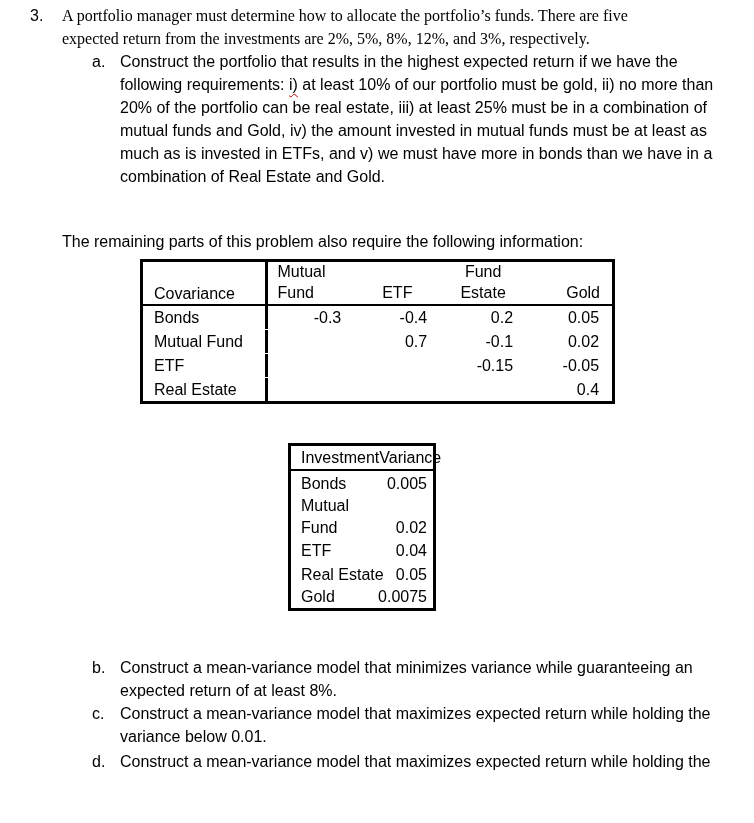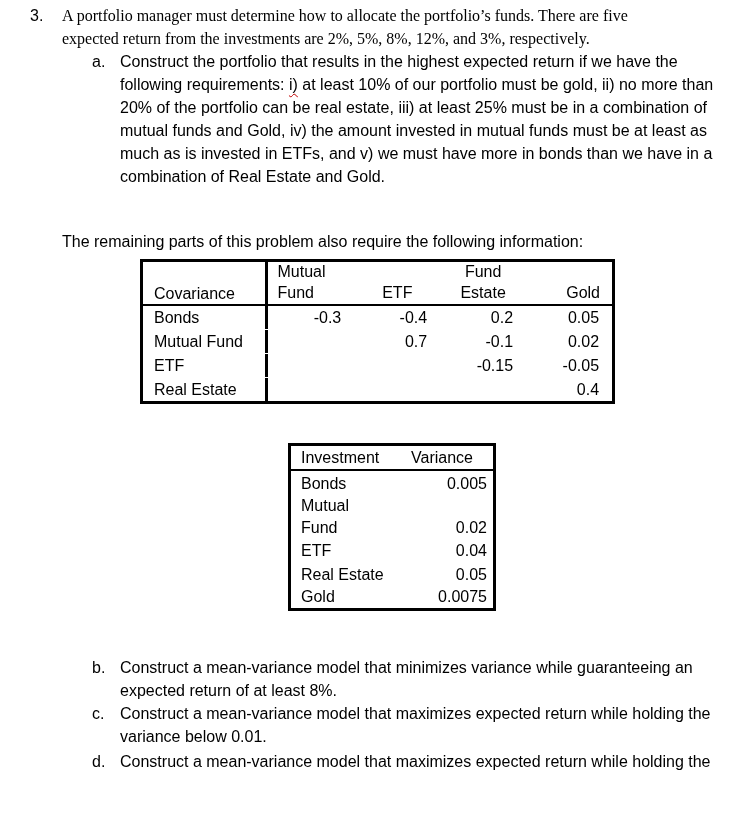--- a/index.html
+++ b/index.html
@@ -50,21 +50,21 @@
   .cov-cd{width:87px;box-sizing:border-box;}
   .cov-header .cov-cd{display:flex;flex-direction:column;justify-content:flex-end;
           text-align:center;padding-bottom:1px;}
   .cov-header .cov-c1{text-align:left;padding-left:9px;}
   .cov-header .cov-c4{text-align:right;padding-right:12px;}
   .cov-row .cov-cd{text-align:right;padding-right:13px;}
   .hline:empty{display:none;}
   
   .var-table{
     left:288px;top:443px;
-    width:208px;height:168px;
+    width:148px;height:168px;
     border:3px solid #000;
     box-sizing:border-box;
     display:flex;flex-direction:column;
   }
   .var-header{
     display:flex;
     height:25px;
     border-bottom:2px solid #000;
     box-sizing:border-box;
     align-items:flex-end;

